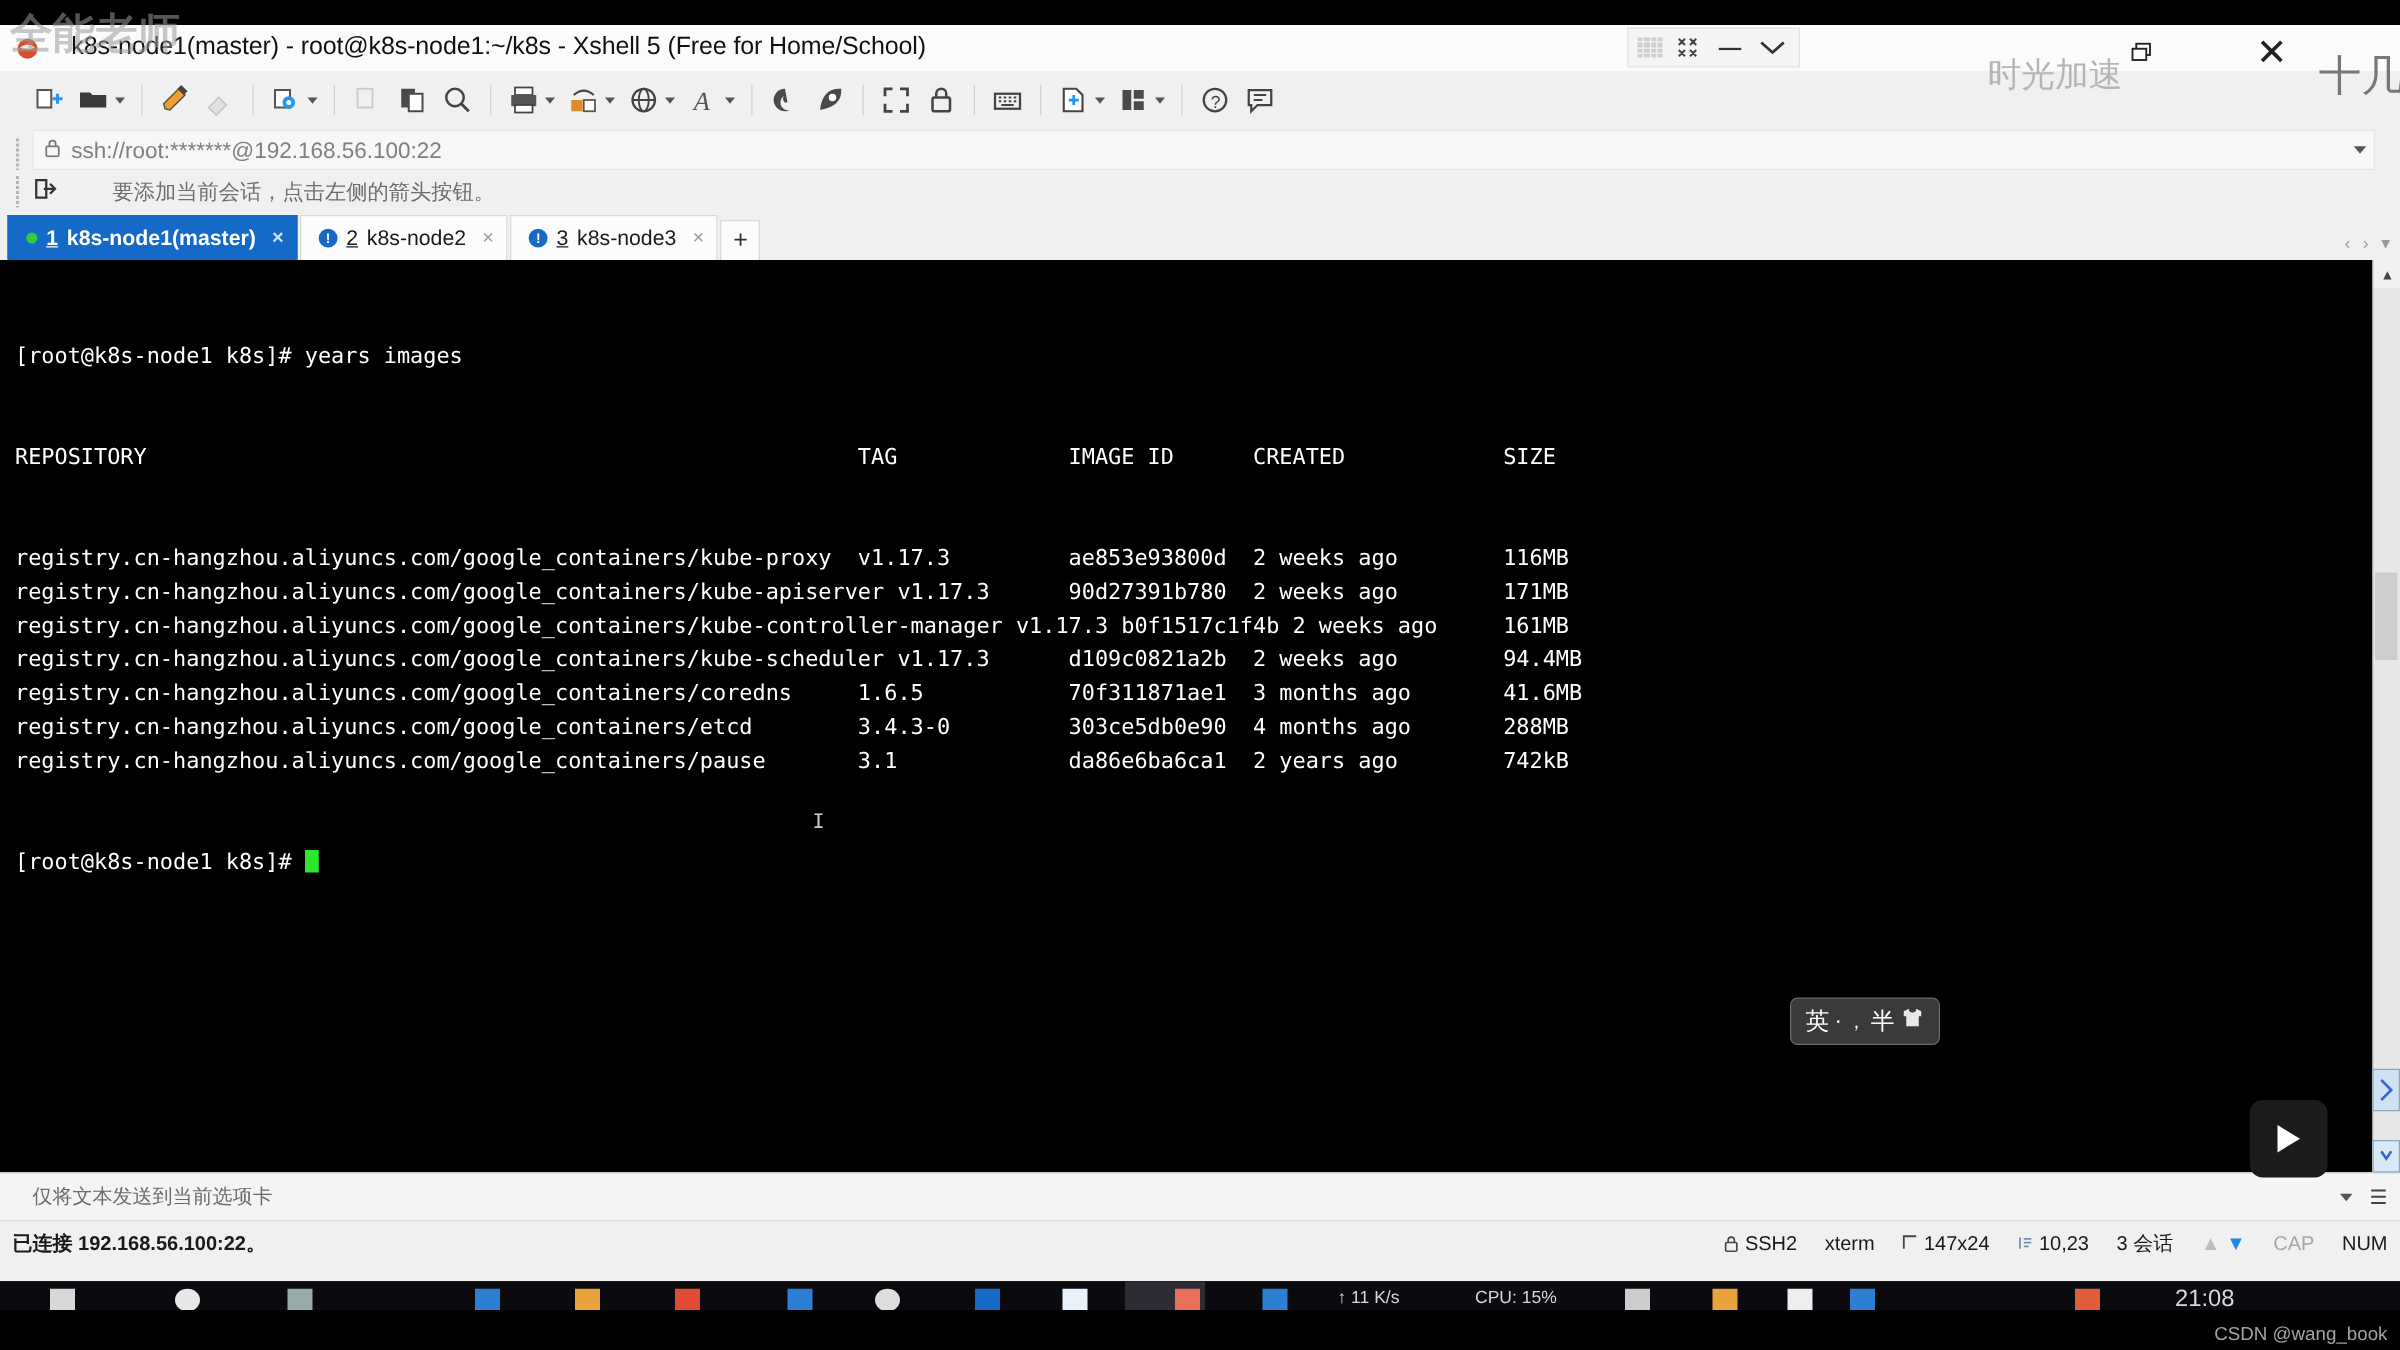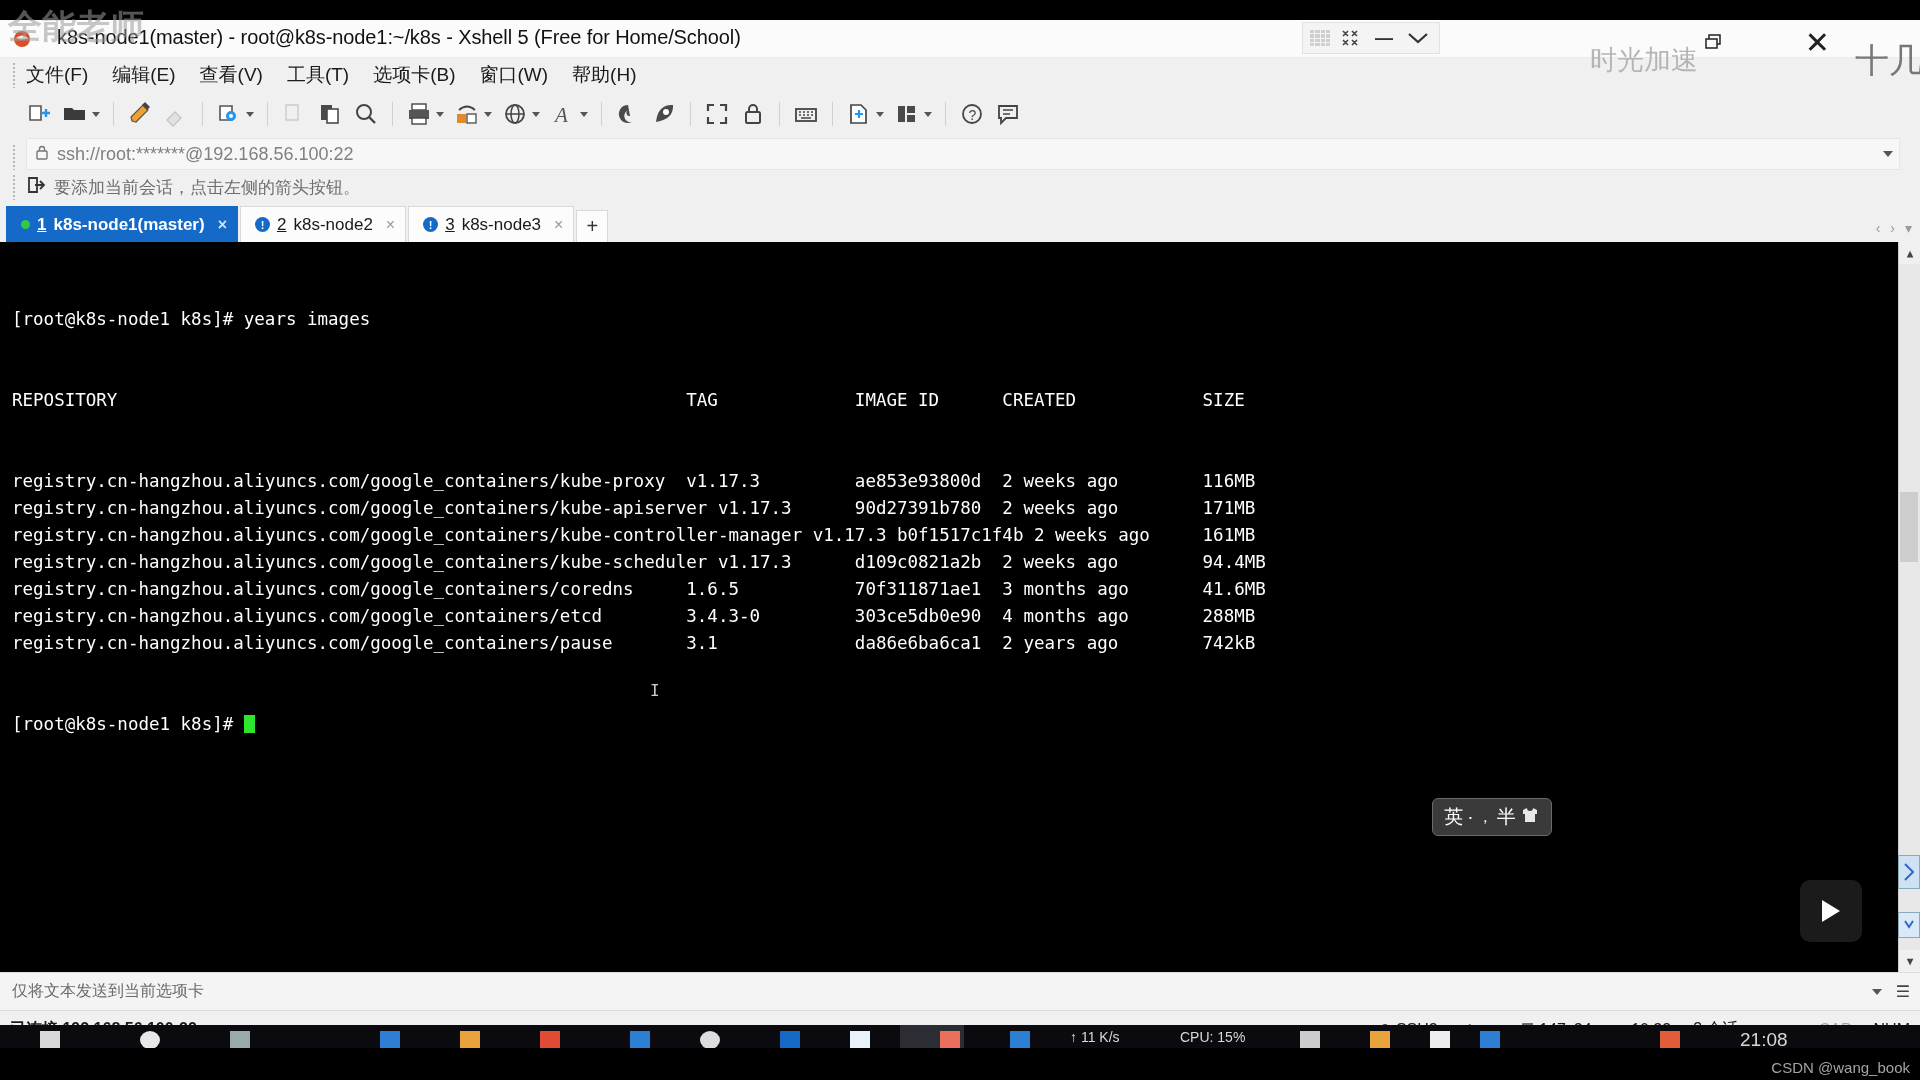--- a/index.html
+++ b/index.html
@@ -79,21 +79,21 @@
     border: 1px solid #e6e6e6; display:flex; align-items:center; padding: 0 8px;
     position: relative;
   }
   .addrbar .lock { margin-right: 8px; }
   .addr-text { font-size: 18px; color:#808080; }
   .addr-caret { position:absolute; right: 6px; width:0;height:0;
     border-left:5px solid transparent;border-right:5px solid transparent;border-top:6px solid #555; }
 
   
   .hintbar { height: 34px; display:flex; align-items:center; padding-left: 26px; gap: 8px; background:#f0f0f0;}
-  .hint-text { font-size: 17px; color:#6e6e6e; }
+  .hint-text { font-size: 17px; color:#6e6e6e;margin-left:36px; }
 
   
   .tabstrip {
     height: 38px; background:#f0f0f0; display:flex; align-items:flex-end;
     padding-left: 6px; position: relative;
   }
   .tab {
     height: 36px; display:flex; align-items:center; gap:7px;
     padding: 0 10px 0 14px; font-size: 17px;
     background:#fcfcfc; border:1px solid #d9d9d9; border-bottom:none;
@@ -133,21 +133,21 @@
   .scroll-up { top:0; }
   .scroll-dn { bottom:0; }
   .scroll-thumb {
     position:absolute; right:2px; top:250px; width:18px; height:70px; background:#cdcdcd;
   }
   .term-mouse { position:absolute; color:#ccc; font-size:16px; }
 
   
   .sendbar {
     height: 38px; background:#f4f4f4; border-top:1px solid #dcdcdc;
-    display:flex; align-items:center; padding-left:12px; position:relative;
+    display:flex; align-items:center; padding-left:26px; position:relative;
   }
   .sendbar .t { font-size:16px; color:#6b6b6b; }
   .sendbar .c { position:absolute; right:38px; width:0;height:0;
     border-left:5px solid transparent;border-right:5px solid transparent;border-top:6px solid #555; }
   .sendbar .m { position:absolute; right:10px; color:#444; font-size:16px; }
 
   
   .statusbar {
     height: 38px; background:#f0f0f0; border-top:1px solid #dcdcdc;
     display:flex; align-items:center; position:relative; font-size:16px; color:#1a1a1a;
@@ -233,32 +233,20 @@
 
       <span class="restore-btn">
         <svg width="20" height="20" viewBox="0 0 20 20">
           <rect x="5" y="3" width="11" height="9" stroke="#222" stroke-width="1.5" fill="none"></rect>
           <rect x="2" y="7" width="11" height="9" stroke="#222" stroke-width="1.5" fill="#fbfbfb"></rect>
         </svg>
       </span>
       <span class="close-btn">✕</span>
     </div>
 
-    <div style="position:relative;">
-      <span class="gripper" style="left:12px; top:4px;"></span>
-      <div class="menubar">
-        <span>文件(F)</span>
-        <span>编辑(E)</span>
-        <span>查看(V)</span>
-        <span>工具(T)</span>
-        <span>选项卡(B)</span>
-        <span>窗口(W)</span>
-        <span>帮助(H)</span>
-      </div>
-    </div>
 
     <div style="position:relative;">
       <span class="gripper" style="left:12px; top:10px;"></span>
       <div class="toolbar">
 
         <span class="tb-item">
           <svg width="26" height="26" viewBox="0 0 26 26">
             <path d="M4 5 h11 v14 H4z" fill="#fff" stroke="#555" stroke-width="1.6"></path>
             <path d="M16 12 h8 M20 8 v8" stroke="#2196f3" stroke-width="2.4"></path>
           </svg>

